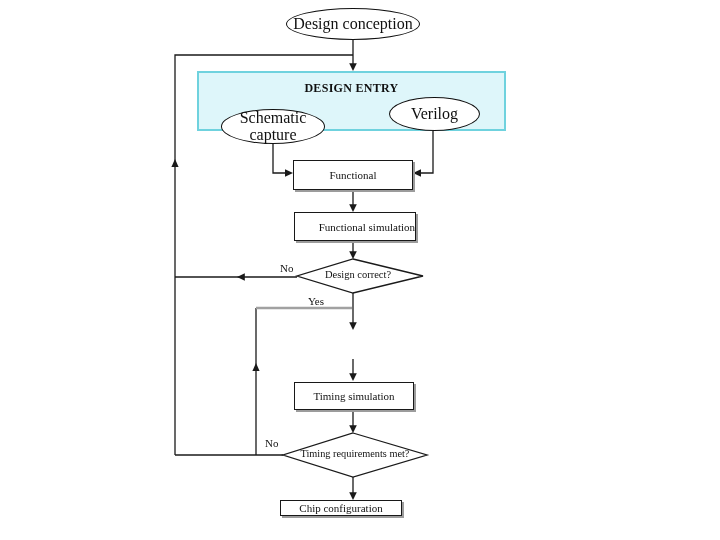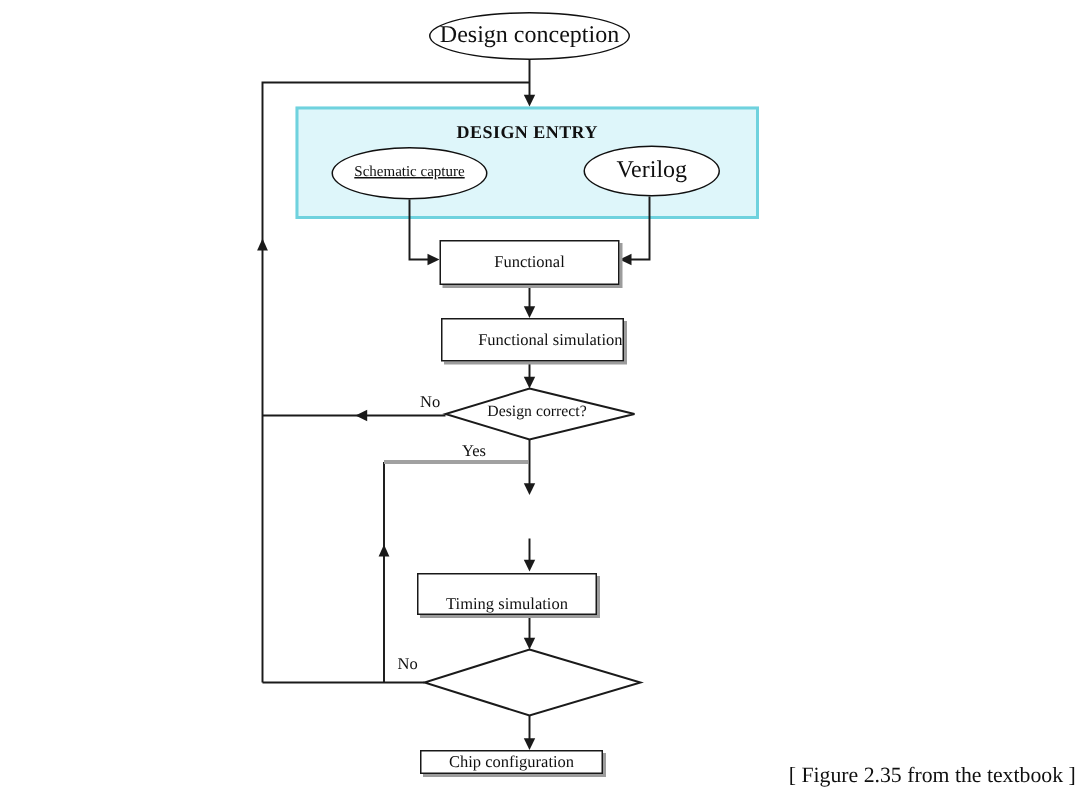--- a/index.html
+++ b/index.html
@@ -1,18 +1,18 @@
 <!DOCTYPE html>
 <html><head>
 <meta charset="utf-8">
 <style>
   html,body{margin:0;padding:0;background:#fff;}
   .slide{position:relative;width:720px;height:540px;background:#ffffff;overflow:hidden;
          font-family:"Liberation Serif","DejaVu Serif",serif;color:#101010;}
-  .entry-group{position:absolute;left:197px;top:71px;width:309px;height:75px;box-sizing:border-box;
+  .entry-group{position:absolute;left:197px;top:71px;width:309px;height:60px;box-sizing:border-box;
                background:#def6fa;border:2px solid #6fd2de;z-index:1;}
   .entry-title{position:absolute;left:0;right:0;top:8px;text-align:center;font-weight:bold;
                font-size:12px;letter-spacing:.3px;}
   .connectors{position:absolute;left:0;top:0;z-index:2;}
   .node{z-index:3;}
   .ellipse{position:absolute;box-sizing:border-box;background:#fff;border:1.7px solid #101010;
            border-radius:50%;display:flex;align-items:center;justify-content:center;
            font-size:16px;text-align:center;line-height:1.05;}
   .process{position:absolute;box-sizing:border-box;background:#fff;border:1.5px solid #181818;
            box-shadow:2px 2px 0 #9c9c9c;display:flex;align-items:center;justify-content:center;
@@ -73,40 +73,40 @@
       <polygon points="353,433 349.2,425.2 356.8,425.2"></polygon>
       <polygon points="353,500 349.2,492.2 356.8,492.2"></polygon>
       <polygon points="175,159 171.4,167 178.6,167"></polygon>
       <polygon points="256,363 252.4,371 259.6,371"></polygon>
     </g>
   </svg>
 
   <div class="ellipse node" style="left:286px;top:8px;width:134px;height:32px;">
     <span>Design conception</span>
   </div>
-  <div class="ellipse node" style="left:221px;top:98px;width:104px;height:35px;font-size:10px;text-decoration:underline;">
+  <div class="ellipse node" style="left:221px;top:109px;width:104px;height:35px;font-size:16px;">
     <span>Schematic capture</span>
   </div>
   <div class="ellipse node" style="left:389px;top:97px;width:91px;height:34px;">
     <span>Verilog</span>
   </div>
 
   <div class="process node" style="left:293px;top:160px;width:120px;height:30px;">
     <span>Functional</span>
   </div>
   <div class="process node" style="left:294px;top:212px;width:122px;height:29px;justify-content:flex-end;">
     <span>Functional simulation</span>
   </div>
-  <div class="process node" style="left:278px;top:382px;width:120px;height:28px;align-items:flex-end;">
+  <div class="process node" style="left:294px;top:382px;width:120px;height:28px;">
     <span>Timing simulation</span>
   </div>
   <div class="process node" style="left:280px;top:500px;width:122px;height:16px;">
     <span>Chip configuration</span>
   </div>
 
   <div class="dlabel" style="left:296px;top:269px;width:124px;">Design correct?</div>
+  <div class="dlabel" style="left:283px;top:448px;width:144px;font-size:10.3px;">Timing requirements met?</div>
 
   <div class="elabel" style="left:280px;top:262px;">No</div>
   <div class="elabel" style="left:308px;top:295px;">Yes</div>
   <div class="elabel" style="left:265px;top:437px;">No</div>
 
-  <div class="caption">[ Figure 2.35 from the textbook ]</div>
 </div>
 
 </body></html>

